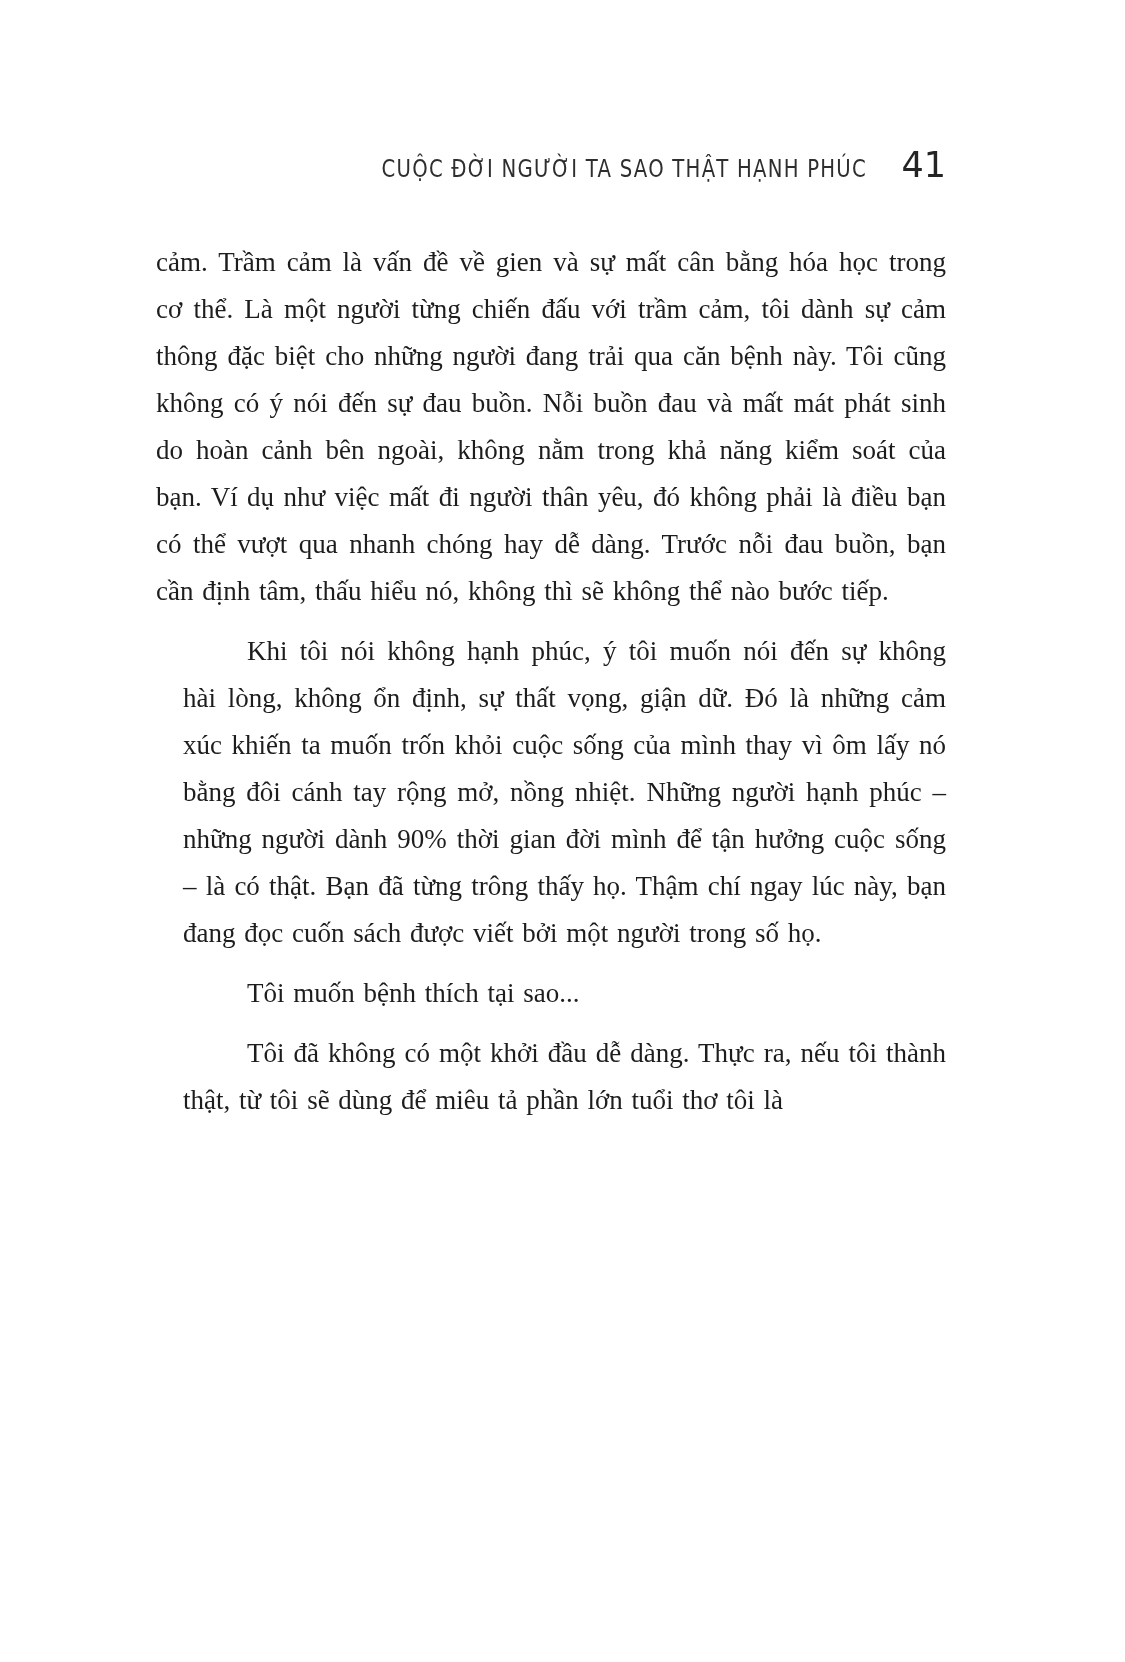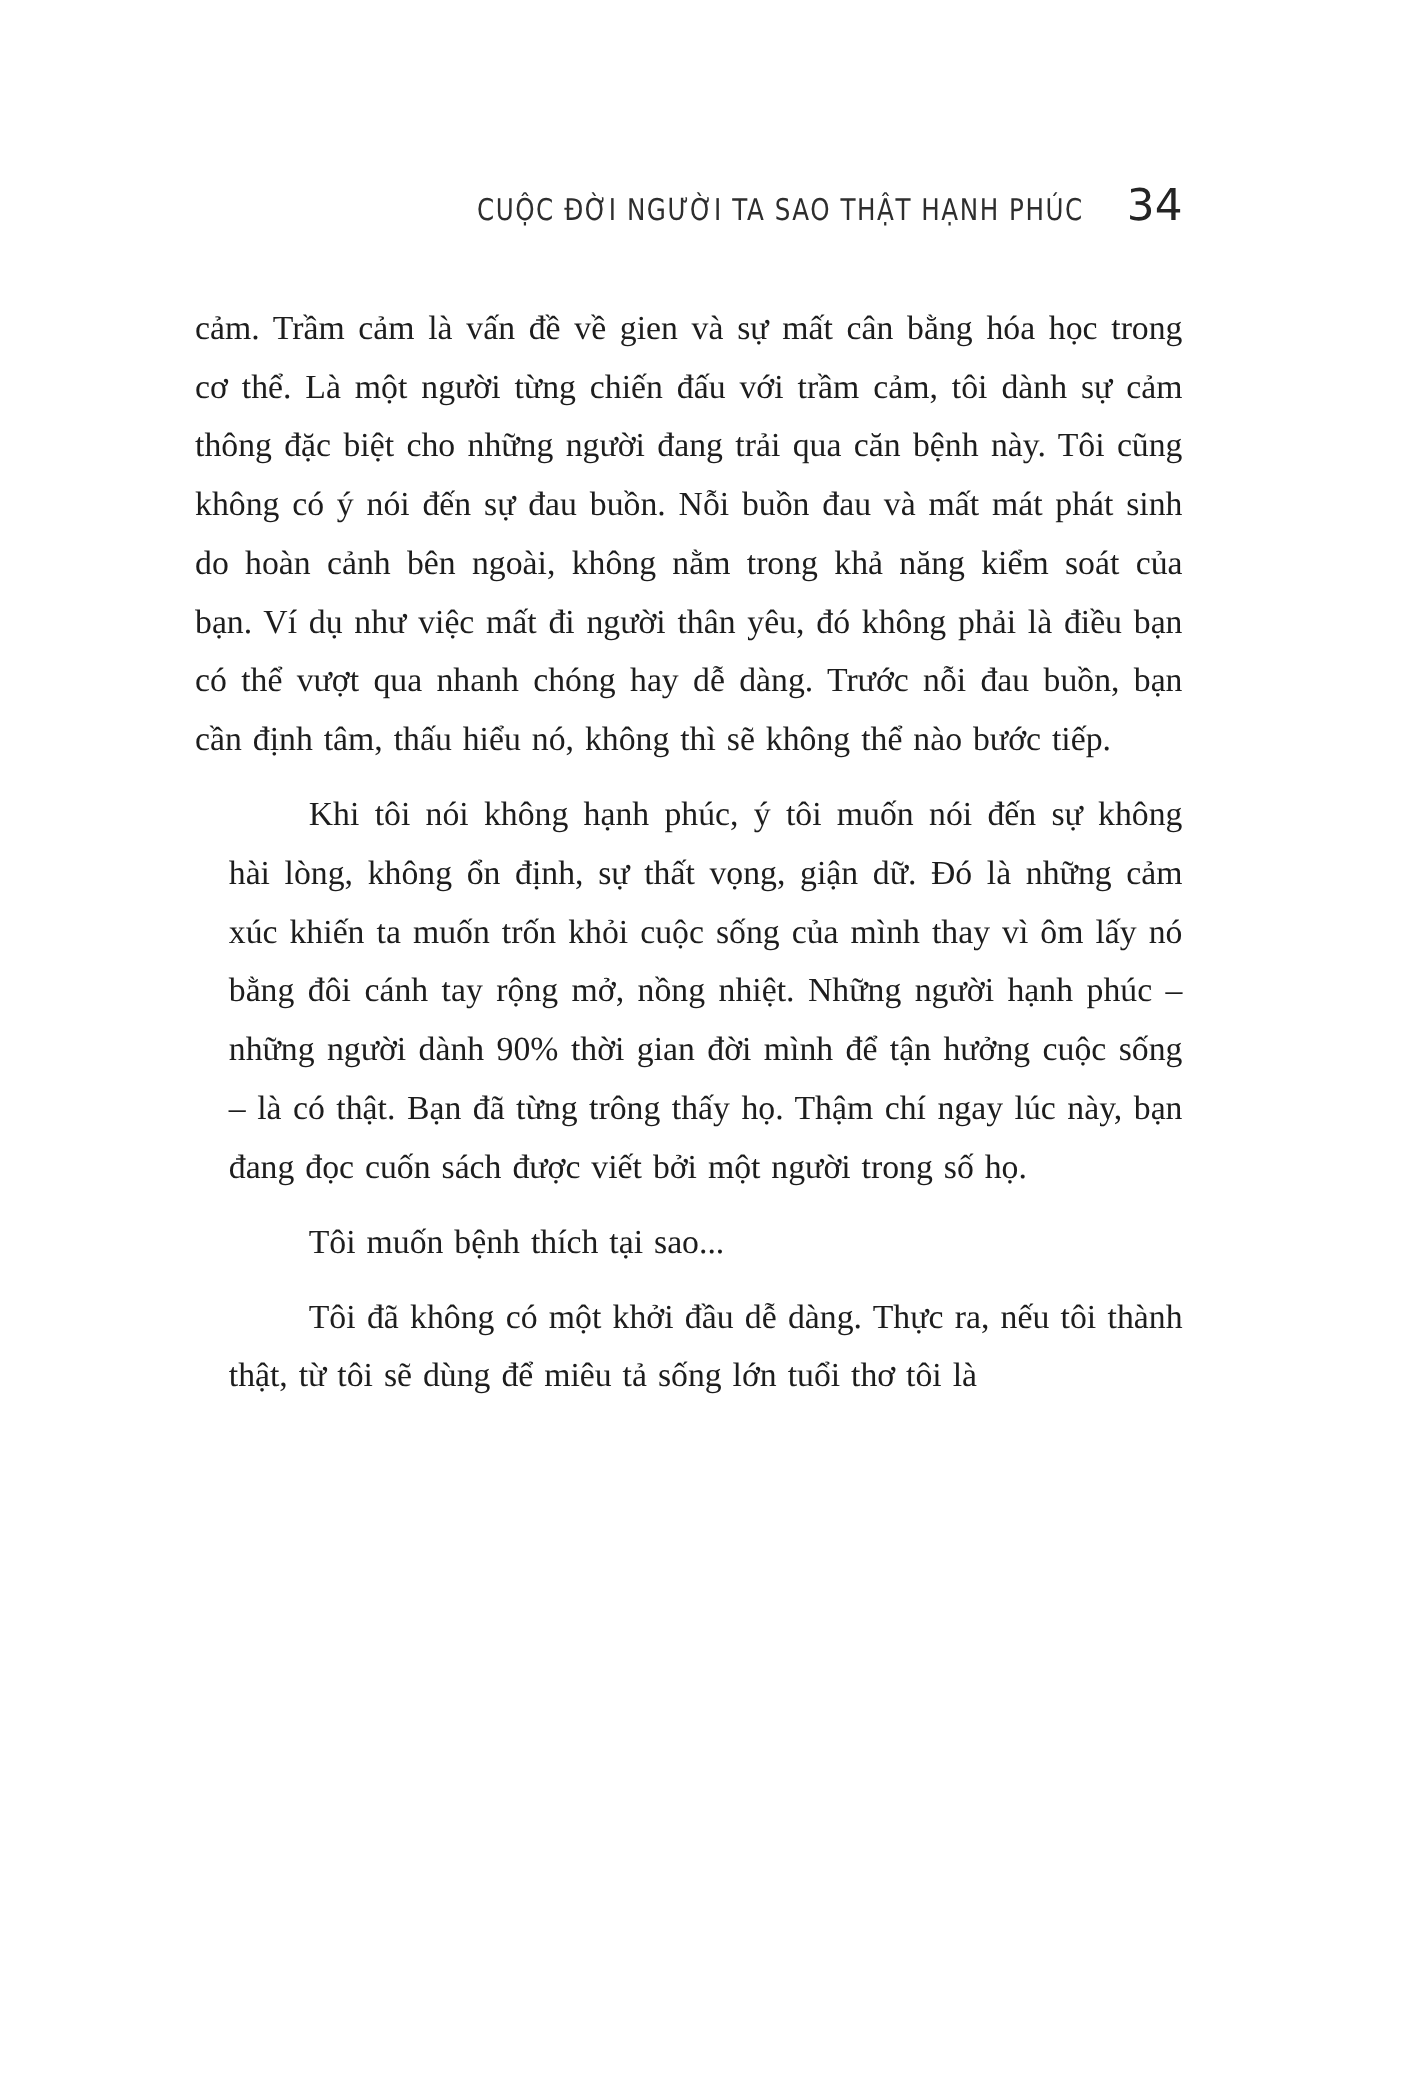--- a/index.html
+++ b/index.html
@@ -66,24 +66,24 @@
   }
 </style>
 </head>
 <body>
 
 <div class="sheet">
   <div class="text-col">
 
     <header class="running-head">
       <span class="running-title">CUỘC ĐỜI NGƯỜI TA SAO THẬT HẠNH PHÚC</span>
-      <span class="page-number">34</span>
+      <span class="page-number">41</span>
     </header>
 
     <main class="body-text">
       <p class="para">cảm. Trầm cảm là vấn đề về gien và sự mất cân bằng hóa học trong cơ thể. Là một người từng chiến đấu với trầm cảm, tôi dành sự cảm thông đặc biệt cho những người đang trải qua căn bệnh này. Tôi cũng không có ý nói đến sự đau buồn. Nỗi buồn đau và mất mát phát sinh do hoàn cảnh bên ngoài, không nằm trong khả năng kiểm soát của bạn. Ví dụ như việc mất đi người thân yêu, đó không phải là điều bạn có thể vượt qua nhanh chóng hay dễ dàng. Trước nỗi đau buồn, bạn cần định tâm, thấu hiểu nó, không thì sẽ không thể nào bước tiếp.</p>
       <p class="para indent">Khi tôi nói không hạnh phúc, ý tôi muốn nói đến sự không hài lòng, không ổn định, sự thất vọng, giận dữ. Đó là những cảm xúc khiến ta muốn trốn khỏi cuộc sống của mình thay vì ôm lấy nó bằng đôi cánh tay rộng mở, nồng nhiệt. Những người hạnh phúc – những người dành 90% thời gian đời mình để tận hưởng cuộc sống – là có thật. Bạn đã từng trông thấy họ. Thậm chí ngay lúc này, bạn đang đọc cuốn sách được viết bởi một người trong số họ.</p>
       <p class="para indent">Tôi muốn bệnh thích tại sao...</p>
-      <p class="para indent">Tôi đã không có một khởi đầu dễ dàng. Thực ra, nếu tôi thành thật, từ tôi sẽ dùng để miêu tả sống lớn tuổi thơ tôi là</p>
+      <p class="para indent">Tôi đã không có một khởi đầu dễ dàng. Thực ra, nếu tôi thành thật, từ tôi sẽ dùng để miêu tả phần lớn tuổi thơ tôi là</p>
     </main>
 
   </div>
 </div>
 
 </body></html>

